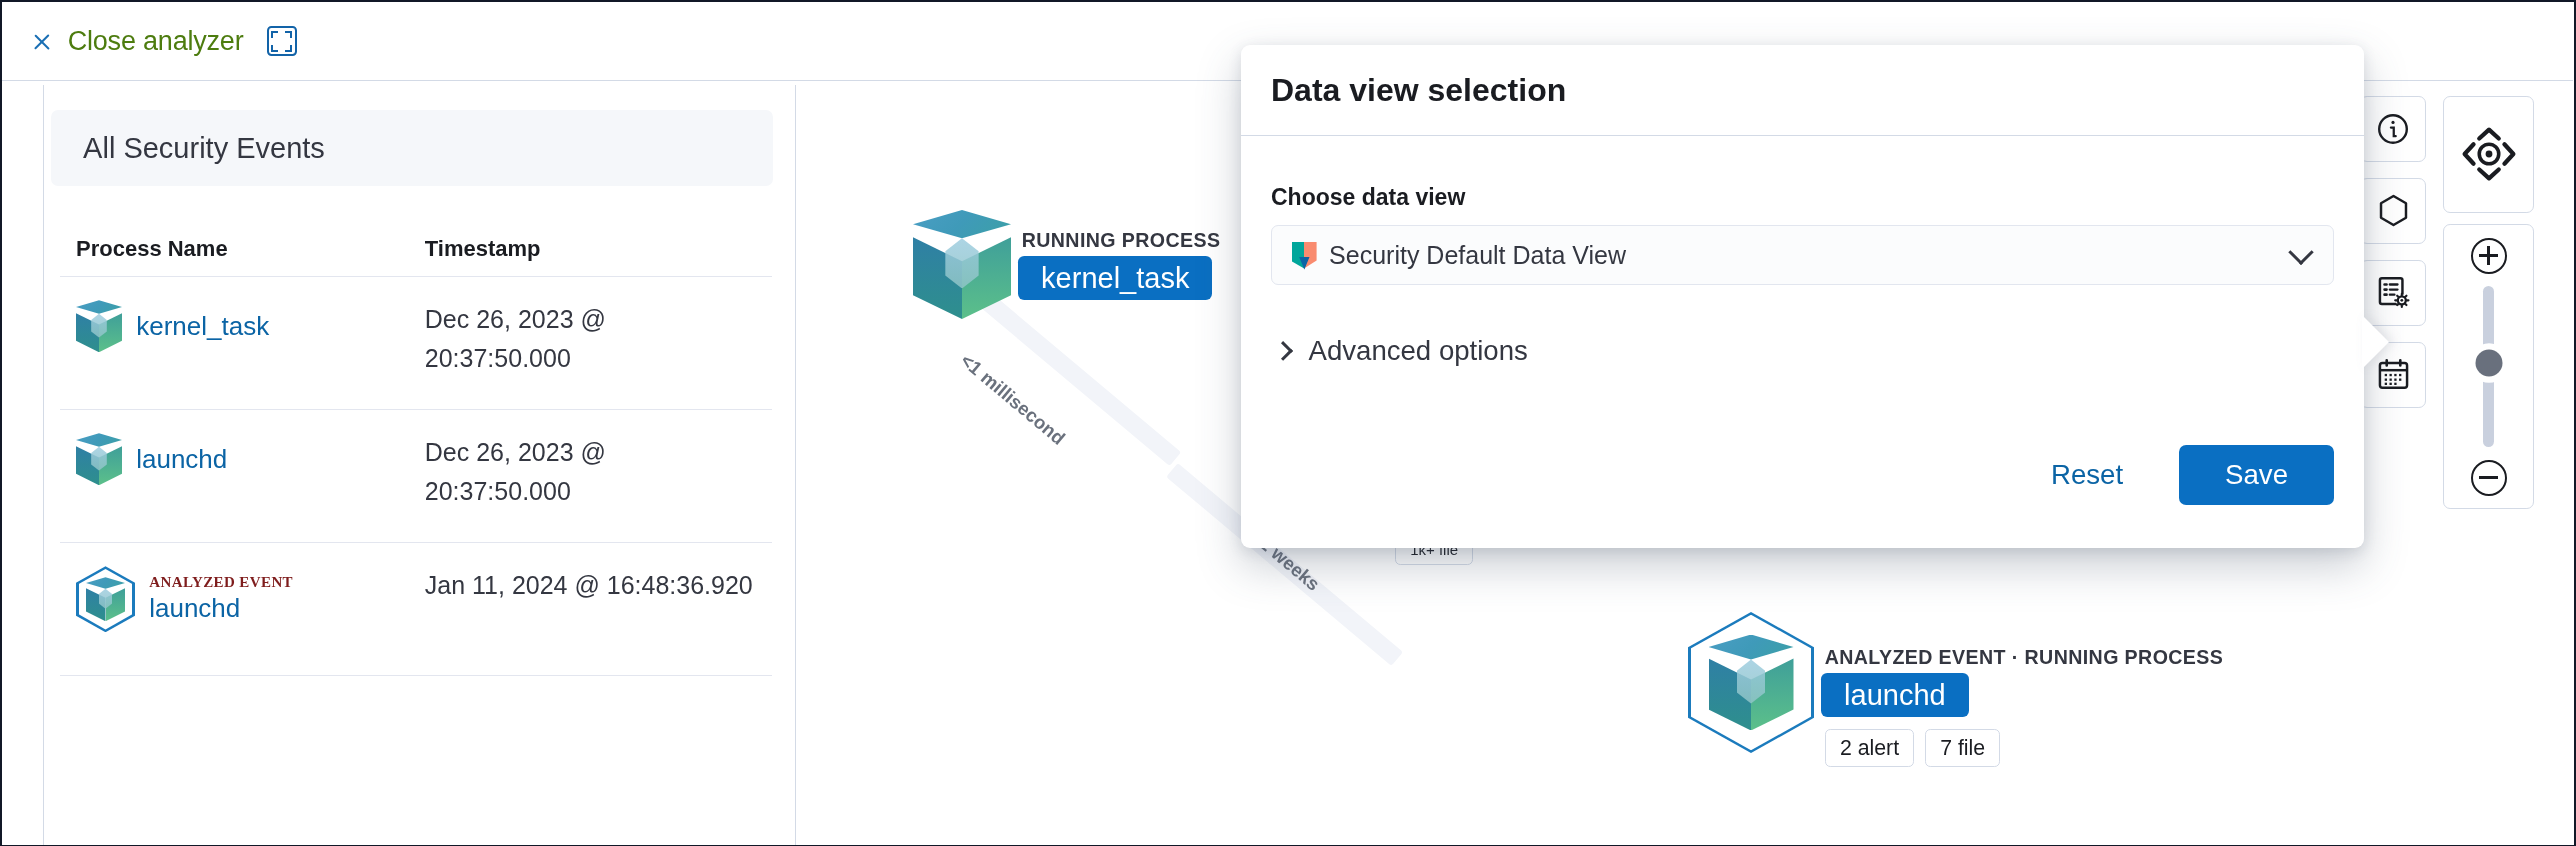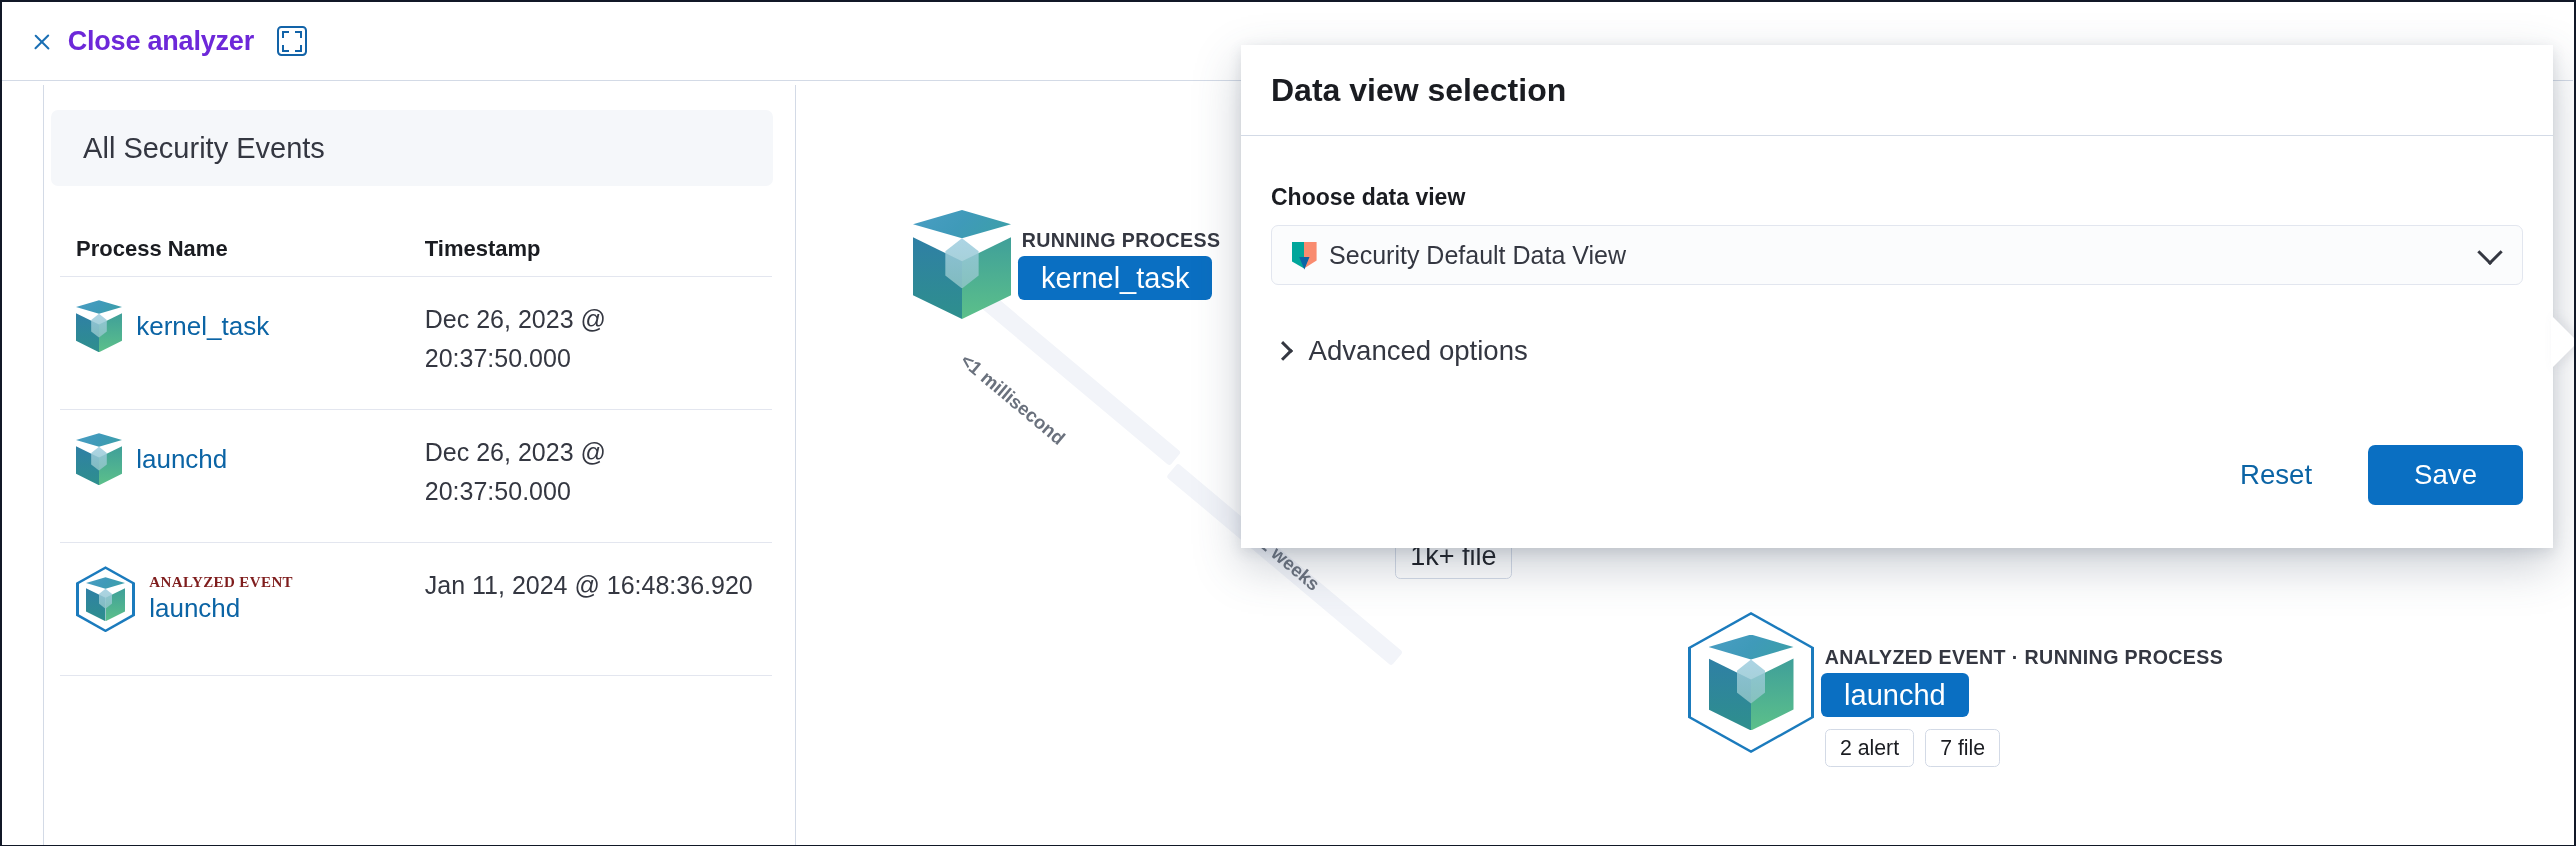--- a/index.html
+++ b/index.html
@@ -29,21 +29,21 @@
     cursor: pointer;
   }
   .x-icon { width: 23px; height: 23px; position: relative; flex: none; }
   .x-icon::before, .x-icon::after {
     content: ""; position: absolute; left: 1.8px; top: 10.7px;
     width: 19.6px; height: 2.3px; background: #1a6fb4; border-radius: 1.8px;
   }
   .x-icon::before { transform: rotate(45deg); }
   .x-icon::after  { transform: rotate(-45deg); }
   .close-label {
-    font-size: 27px; font-weight: 700; color: #6d28d9; letter-spacing: -0.2px;
+    font-size: 27px; font-weight: 400; color: #4d7c0f; letter-spacing: -0.2px;
     white-space: nowrap;
   }
   .expand-btn {
     width: 30px; height: 30px; position: relative; margin-left: 9px;
     border: 2.3px solid #1263a8; border-radius: 4.4px; flex: none; cursor: pointer;
   }
   .expand-btn span {
     position: absolute; width: 7.1px; height: 7.1px; border: 2.1px solid #1263a8;
   }
   .expand-btn span:nth-child(1){ left:2.7px; top:2.7px; border-right:none; border-bottom:none;}
@@ -132,21 +132,21 @@
   .edge {
     position: absolute; background: #f2f4f9; border-radius: 2.7px;
     transform-origin: 0 50%;
   }
   .edge-label {
     position: absolute; font-size: 18.7px; color: #6a717d; font-weight: 700;
     white-space: nowrap; transform-origin: 0 50%;
   }
   .pill {
     position: absolute; background: #fff; border: 1.8px solid #d3dae6;
-    border-radius: 5.3px; padding: 6.2px 14.2px; font-size: 27px; color: #1a1c21;
+    border-radius: 5.3px; padding: 6.2px 14.2px; font-size: 15px; color: #1a1c21;
     white-space: nowrap;
   }
   .node { position: absolute; display: flex; align-items: center; }
   .node-text { display: flex; flex-direction: column; margin-left: 7.1px; }
   .node-kind {
     font-size: 19.6px; font-weight: 700; color: #343741; letter-spacing: 0.4px;
     white-space: nowrap; margin-bottom: 4.4px; margin-left: 3.6px;
   }
   .node-name {
     background: #0a6fc2; color: #fff; font-size: 29px; font-weight: 400;
@@ -193,22 +193,22 @@
   }
   .circ-icon .hbar {
     position: absolute; left: 8px; top: 16.5px; width: 19.6px; height: 2.5px; background: #1a1c21;
   }
   .circ-icon .vbar {
     position: absolute; top: 8px; left: 16.5px; height: 19.6px; width: 2.5px; background: #1a1c21;
   }
 
   
   .modal {
-    position: absolute; left: 1239px; top: 43px; width: 1312px; height: 503px;
-    background: #fff; border-radius: 0;
+    position: absolute; left: 1239px; top: 43px; width: 1123px; height: 503px;
+    background: #fff; border-radius: 9px;
     box-shadow: 0 18px 44px rgba(65,78,101,.28), 0 3.6px 12.5px rgba(65,78,101,.14);
     z-index: 40;
   }
   .modal-arrow {
     position: absolute; right: -25px; top: 270px;
     width: 0; height: 0;
     border-top: 27px solid transparent;
     border-bottom: 27px solid transparent;
     border-left: 27px solid #fff;
     filter: drop-shadow(5.3px 0 5.3px rgba(65,78,101,.12));

